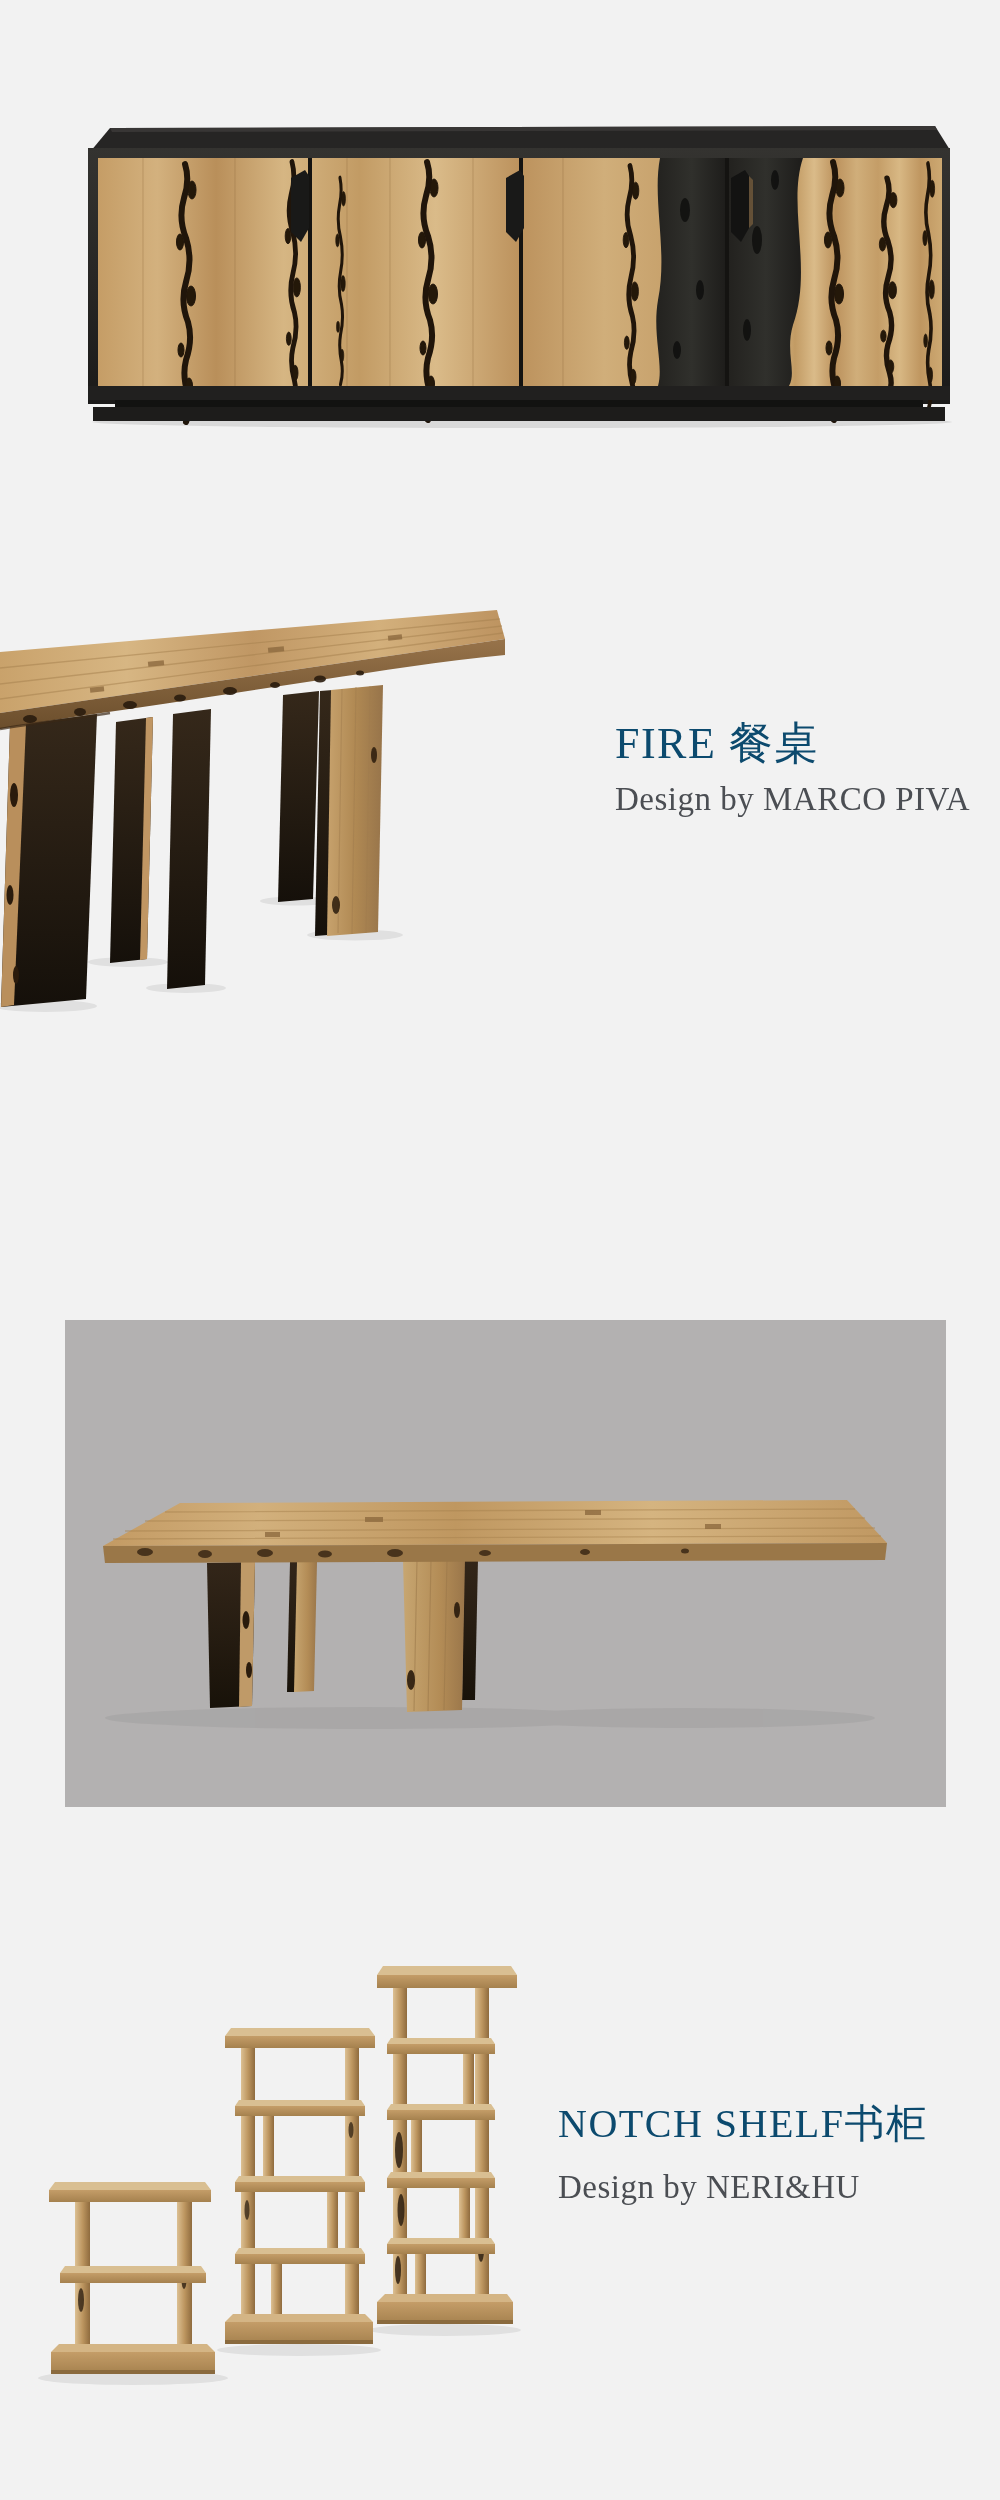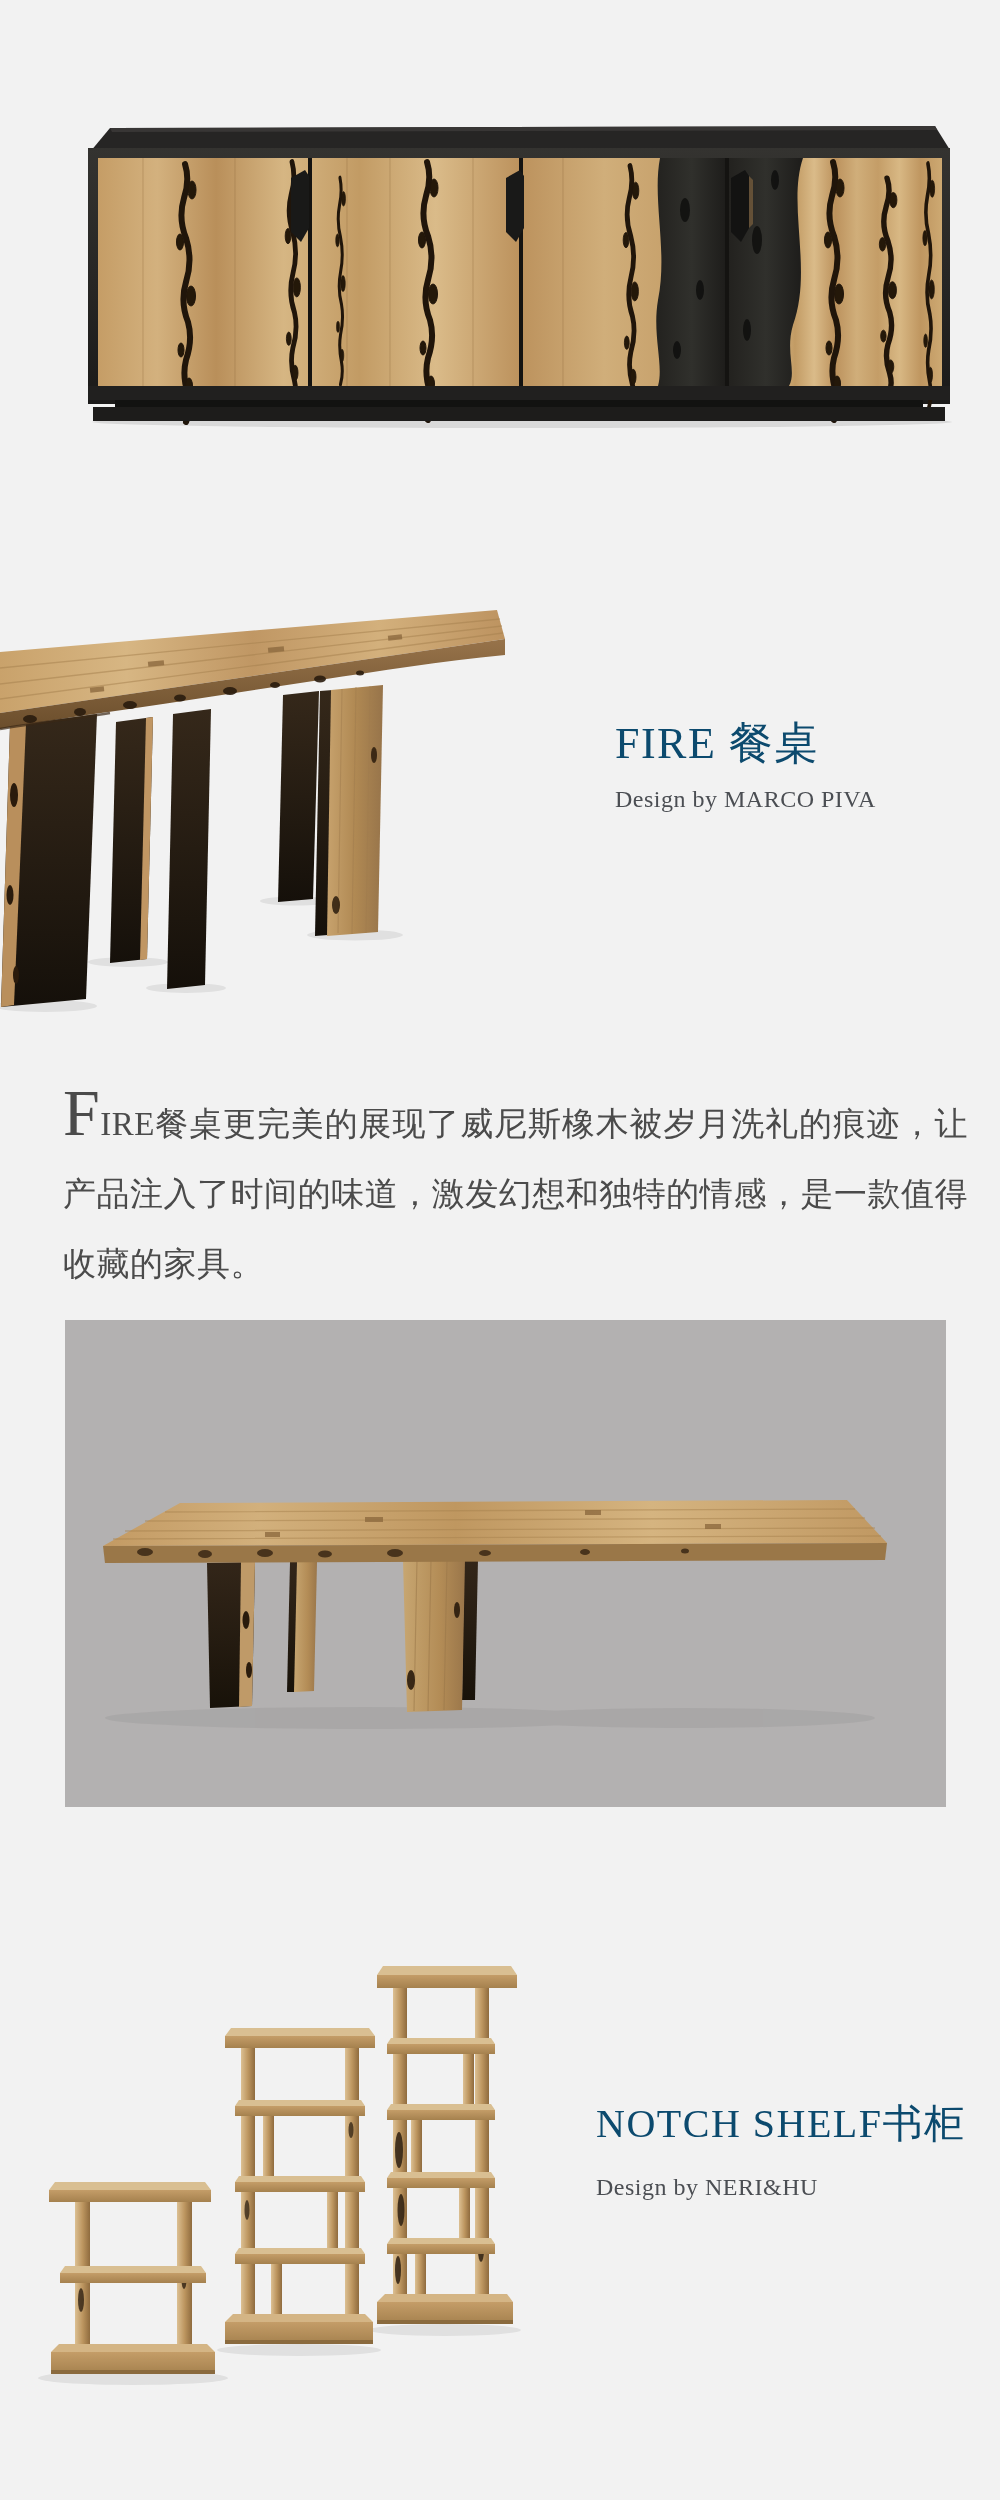--- a/index.html
+++ b/index.html
@@ -3,21 +3,21 @@
 <meta charset="utf-8">
 <style>
   html,body{margin:0;padding:0;}
   body{background:#e8e8e8;font-family:"Liberation Serif","DejaVu Serif",serif;}
   #page{position:relative;width:1000px;height:2500px;margin:0 auto;background:#f2f2f2;overflow:hidden;}
   .photo{position:absolute;}
   .photo svg{display:block;width:100%;height:100%;}
   .caption{position:absolute;}
   .cap-title{font-size:44px;line-height:52px;color:#0c4a6e;letter-spacing:1.5px;}
   .cap-title.notch{font-size:40px;line-height:48px;}
-  .cap-designer{font-size:24px;line-height:35px;color:#4b4e53;letter-spacing:0.5px;margin-top:12px;}
+  .cap-designer{font-size:33px;line-height:35px;color:#4b4e53;letter-spacing:0.5px;margin-top:12px;}
   .cap-designer.notch{margin-top:22px;}
   .desc{position:absolute;left:63px;top:1056px;width:905px;font-size:33px;line-height:70px;color:#4b4b4b;text-align:justify;letter-spacing:0.5px;}
   .dropcap{font-size:66px;line-height:0;}
   .gray-panel{position:absolute;left:65px;top:1320px;width:881px;height:487px;background:#b3b1b1;}
 </style>
 </head>
 <body>
 
 <main id="page">
 
@@ -172,21 +172,20 @@
       </g>
       <path d="M0,134 C30,129 70,124 110,118" stroke="#3a2815" stroke-width="2.5" fill="none" opacity="0.7"></path>
     </svg>
   </div>
 
   <div class="caption" style="left:615px;top:718px;">
     <div class="cap-title">FIRE 餐桌</div>
     <div class="cap-designer">Design by MARCO PIVA</div>
   </div>
 
-  <p class="desc"><span class="dropcap">F</span><span>IRE餐桌更完美的展现了威尼斯橡木被岁月洗礼的痕迹，让产品注入了时间的味道，激发幻想和独特的情感，是一款值得收藏的家具。</span></p>
 
   <div class="gray-panel">
     <div class="photo" style="left:0;top:0;width:881px;height:487px;">
       <svg viewBox="0 0 881 487" aria-hidden="true">
         <defs>
           <linearGradient id="gtOak" x1="0" y1="0" x2="1" y2="0">
             <stop offset="0" stop-color="#c39a63"></stop>
               <stop offset="0.2" stop-color="#d2b07c"></stop>
             <stop offset="0.45" stop-color="#bf9760"></stop>
               <stop offset="0.7" stop-color="#d5b480"></stop>
@@ -329,18 +328,18 @@
         <rect x="352" y="228" width="108" height="10" fill="url(#shBoard)"></rect>
         <polygon points="356,288 456,288 460,294 352,294" fill="#d9bf92"></polygon>
         <rect x="352" y="294" width="108" height="10" fill="url(#shBoard)"></rect>
         <polygon points="350,344 472,344 478,352 342,352" fill="#d4b585"></polygon>
         <rect x="342" y="352" width="136" height="22" fill="url(#shBoard)"></rect>
         <rect x="342" y="370" width="136" height="4" fill="#8a6a3e"></rect>
       </g>
     </svg>
   </div>
 
-  <div class="caption" style="left:558px;top:2100px;margin-left:38px;">
+  <div class="caption" style="left:558px;top:2100px;">
     <div class="cap-title notch">NOTCH SHELF书柜</div>
     <div class="cap-designer notch">Design by NERI&amp;HU</div>
   </div>
 
 </main>
 
 </body></html>

